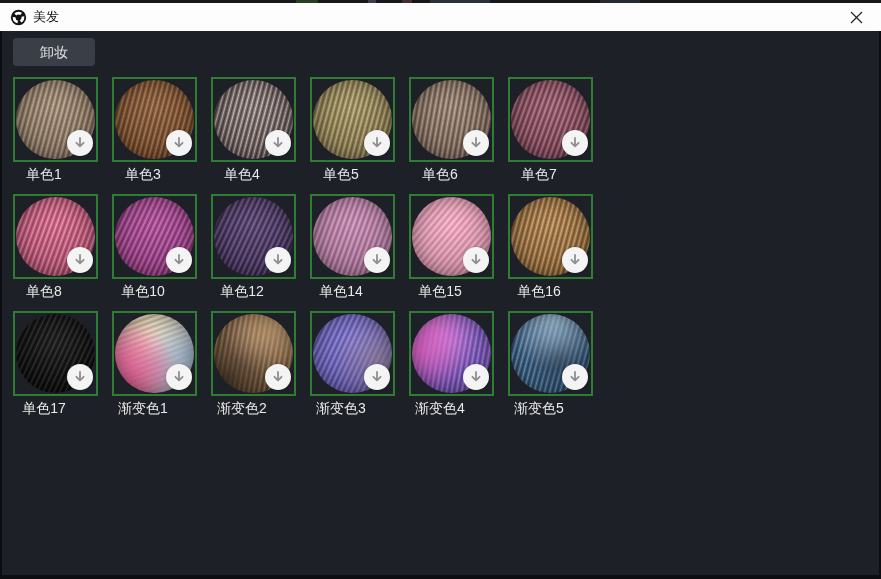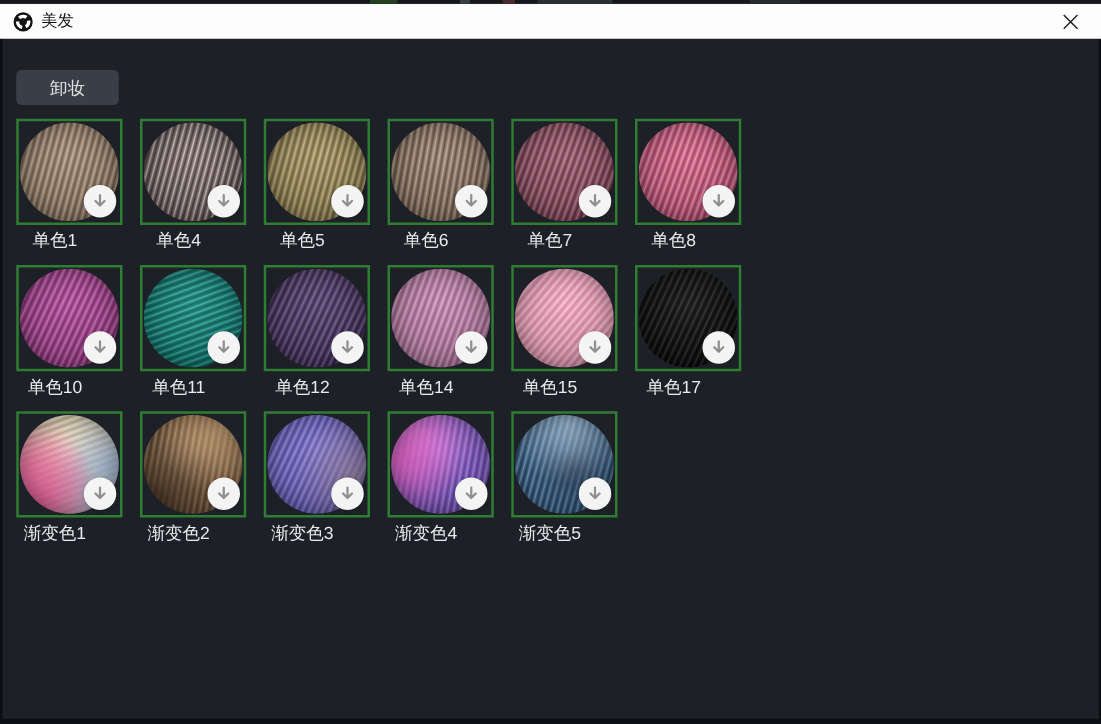--- a/index.html
+++ b/index.html
@@ -13,21 +13,21 @@
   .behind-bottom { position:absolute; bottom:0; left:0; width:881px; height:4px; background:#0c0d10; z-index:5; }
 
   .titlebar { position:absolute; top:3px; left:0; width:881px; height:28px; background:#fdfdfd;
     display:flex; align-items:center; padding:5px 10px; z-index:4; }
   .titlebar .logo { width:17px; height:17px; flex:0 0 auto; margin-right:6px; }
   .titlebar .title { font-size:13px; color:#151515; }
   .titlebar .close { margin-left:auto; width:30px; height:24px; display:flex; align-items:center;
     justify-content:center; cursor:default; }
 
   .content { position:absolute; top:31px; left:0; width:881px; height:544px; background:#1d2026;
-    border-left:2px solid #0c0d10; border-right:2px solid #0c0d10; padding:25px 0 0 11px; }
+    border-left:2px solid #0c0d10; border-right:2px solid #0c0d10; padding:7px 0 0 11px; }
 
   .btn-remove { display:inline-block; width:82px; height:28px; background:#3a3e46; border:none;
     border-radius:4px; color:#e2e2e2; font-size:14px; line-height:28px; text-align:center;
     font-family:inherit; }
 
   .grid { margin-top:11px; display:grid; grid-template-columns:repeat(6,85px);
     column-gap:14px; row-gap:10px; width:600px; }
   .cell { width:62px; }
   .tile { position:relative; width:85px; height:85px; border:2px solid #2e7d32; background:#1d2026; }
   .disc { width:79px; height:79px; border-radius:50%; margin:1px auto 0;
@@ -72,20 +72,31 @@
       <div class="dl">
         <svg width="16" height="16" viewBox="0 0 16 16">
           <path d="M8 3 V11 M4.4 7.8 L8 11.4 L11.6 7.8" fill="none" stroke="#8f8f8f" stroke-width="1.8" stroke-linecap="round" stroke-linejoin="round"></path>
         </svg>
       </div>
     </div>
     <div class="label">单色1</div>
   </div>
 
 
+  <div class="cell">
+    <div class="tile">
+      <div class="disc" style="background-image: radial-gradient(circle at 50% 35%, rgba(255, 255, 255, 0.08), rgba(0, 0, 0, 0.2) 88%), repeating-linear-gradient(105deg, rgb(95, 58, 33) 0px, rgb(142, 92, 54) 1.6px, rgb(179, 131, 92) 2.6px, rgb(142, 92, 54) 3.4px, rgb(95, 58, 33) 5px);"></div>
+      <div class="dl">
+        <svg width="16" height="16" viewBox="0 0 16 16">
+          <path d="M8 3 V11 M4.4 7.8 L8 11.4 L11.6 7.8" fill="none" stroke="#8f8f8f" stroke-width="1.8" stroke-linecap="round" stroke-linejoin="round"></path>
+        </svg>
+      </div>
+    </div>
+    <div class="label">单色3</div>
+  </div>
 
   <div class="cell">
     <div class="tile">
       <div class="disc" style="background-image: radial-gradient(circle at 50% 35%, rgba(255, 255, 255, 0.08), rgba(0, 0, 0, 0.2) 88%), repeating-linear-gradient(105deg, rgb(69, 58, 60) 0px, rgb(139, 122, 119) 1.6px, rgb(208, 198, 194) 2.6px, rgb(139, 122, 119) 3.4px, rgb(69, 58, 60) 5px);"></div>
       <div class="dl">
         <svg width="16" height="16" viewBox="0 0 16 16">
           <path d="M8 3 V11 M4.4 7.8 L8 11.4 L11.6 7.8" fill="none" stroke="#8f8f8f" stroke-width="1.8" stroke-linecap="round" stroke-linejoin="round"></path>
         </svg>
       </div>
     </div>
@@ -146,31 +157,20 @@
       <div class="disc" style="background-image: radial-gradient(circle at 50% 35%, rgba(255, 255, 255, 0.08), rgba(0, 0, 0, 0.2) 88%), repeating-linear-gradient(115deg, rgb(124, 44, 107) 0px, rgb(176, 75, 154) 1.6px, rgb(209, 115, 186) 2.6px, rgb(176, 75, 154) 3.4px, rgb(124, 44, 107) 5px);"></div>
       <div class="dl">
         <svg width="16" height="16" viewBox="0 0 16 16">
           <path d="M8 3 V11 M4.4 7.8 L8 11.4 L11.6 7.8" fill="none" stroke="#8f8f8f" stroke-width="1.8" stroke-linecap="round" stroke-linejoin="round"></path>
         </svg>
       </div>
     </div>
     <div class="label">单色10</div>
   </div>
 
-  <div class="cell">
-    <div class="tile">
-      <div class="disc" style="background-image: radial-gradient(circle at 50% 35%, rgba(255, 255, 255, 0.08), rgba(0, 0, 0, 0.2) 88%), repeating-linear-gradient(160deg, rgb(8, 95, 88) 0px, rgb(23, 137, 127) 1.6px, rgb(70, 178, 165) 2.6px, rgb(23, 137, 127) 3.4px, rgb(8, 95, 88) 5px);"></div>
-      <div class="dl">
-        <svg width="16" height="16" viewBox="0 0 16 16">
-          <path d="M8 3 V11 M4.4 7.8 L8 11.4 L11.6 7.8" fill="none" stroke="#8f8f8f" stroke-width="1.8" stroke-linecap="round" stroke-linejoin="round"></path>
-        </svg>
-      </div>
-    </div>
-    <div class="label">单色11</div>
-  </div>
 
   <div class="cell">
     <div class="tile">
       <div class="disc" style="background-image: radial-gradient(circle at 50% 35%, rgba(255, 255, 255, 0.08), rgba(0, 0, 0, 0.2) 88%), repeating-linear-gradient(115deg, rgb(47, 33, 66) 0px, rgb(87, 64, 111) 1.6px, rgb(122, 99, 154) 2.6px, rgb(87, 64, 111) 3.4px, rgb(47, 33, 66) 5px);"></div>
       <div class="dl">
         <svg width="16" height="16" viewBox="0 0 16 16">
           <path d="M8 3 V11 M4.4 7.8 L8 11.4 L11.6 7.8" fill="none" stroke="#8f8f8f" stroke-width="1.8" stroke-linecap="round" stroke-linejoin="round"></path>
         </svg>
       </div>
     </div>
@@ -195,20 +195,31 @@
       <div class="disc" style="background-image: radial-gradient(circle at 50% 35%, rgba(255, 255, 255, 0.08), rgba(0, 0, 0, 0.2) 88%), repeating-linear-gradient(130deg, rgb(218, 134, 166) 0px, rgb(242, 168, 192) 1.6px, rgb(252, 202, 219) 2.6px, rgb(242, 168, 192) 3.4px, rgb(218, 134, 166) 5px);"></div>
       <div class="dl">
         <svg width="16" height="16" viewBox="0 0 16 16">
           <path d="M8 3 V11 M4.4 7.8 L8 11.4 L11.6 7.8" fill="none" stroke="#8f8f8f" stroke-width="1.8" stroke-linecap="round" stroke-linejoin="round"></path>
         </svg>
       </div>
     </div>
     <div class="label">单色15</div>
   </div>
 
+  <div class="cell">
+    <div class="tile">
+      <div class="disc" style="background-image: radial-gradient(circle at 50% 35%, rgba(255, 255, 255, 0.08), rgba(0, 0, 0, 0.2) 88%), repeating-linear-gradient(105deg, rgb(115, 82, 44) 0px, rgb(176, 128, 75) 1.6px, rgb(220, 174, 118) 2.6px, rgb(176, 128, 75) 3.4px, rgb(115, 82, 44) 5px);"></div>
+      <div class="dl">
+        <svg width="16" height="16" viewBox="0 0 16 16">
+          <path d="M8 3 V11 M4.4 7.8 L8 11.4 L11.6 7.8" fill="none" stroke="#8f8f8f" stroke-width="1.8" stroke-linecap="round" stroke-linejoin="round"></path>
+        </svg>
+      </div>
+    </div>
+    <div class="label">单色16</div>
+  </div>
 
   <div class="cell">
     <div class="tile">
       <div class="disc" style="background-image: radial-gradient(circle at 50% 35%, rgba(255, 255, 255, 0.08), rgba(0, 0, 0, 0.2) 88%), repeating-linear-gradient(115deg, rgb(3, 3, 3) 0px, rgb(19, 19, 19) 1.6px, rgb(48, 48, 48) 2.6px, rgb(19, 19, 19) 3.4px, rgb(3, 3, 3) 5px);"></div>
       <div class="dl">
         <svg width="16" height="16" viewBox="0 0 16 16">
           <path d="M8 3 V11 M4.4 7.8 L8 11.4 L11.6 7.8" fill="none" stroke="#8f8f8f" stroke-width="1.8" stroke-linecap="round" stroke-linejoin="round"></path>
         </svg>
       </div>
     </div>

